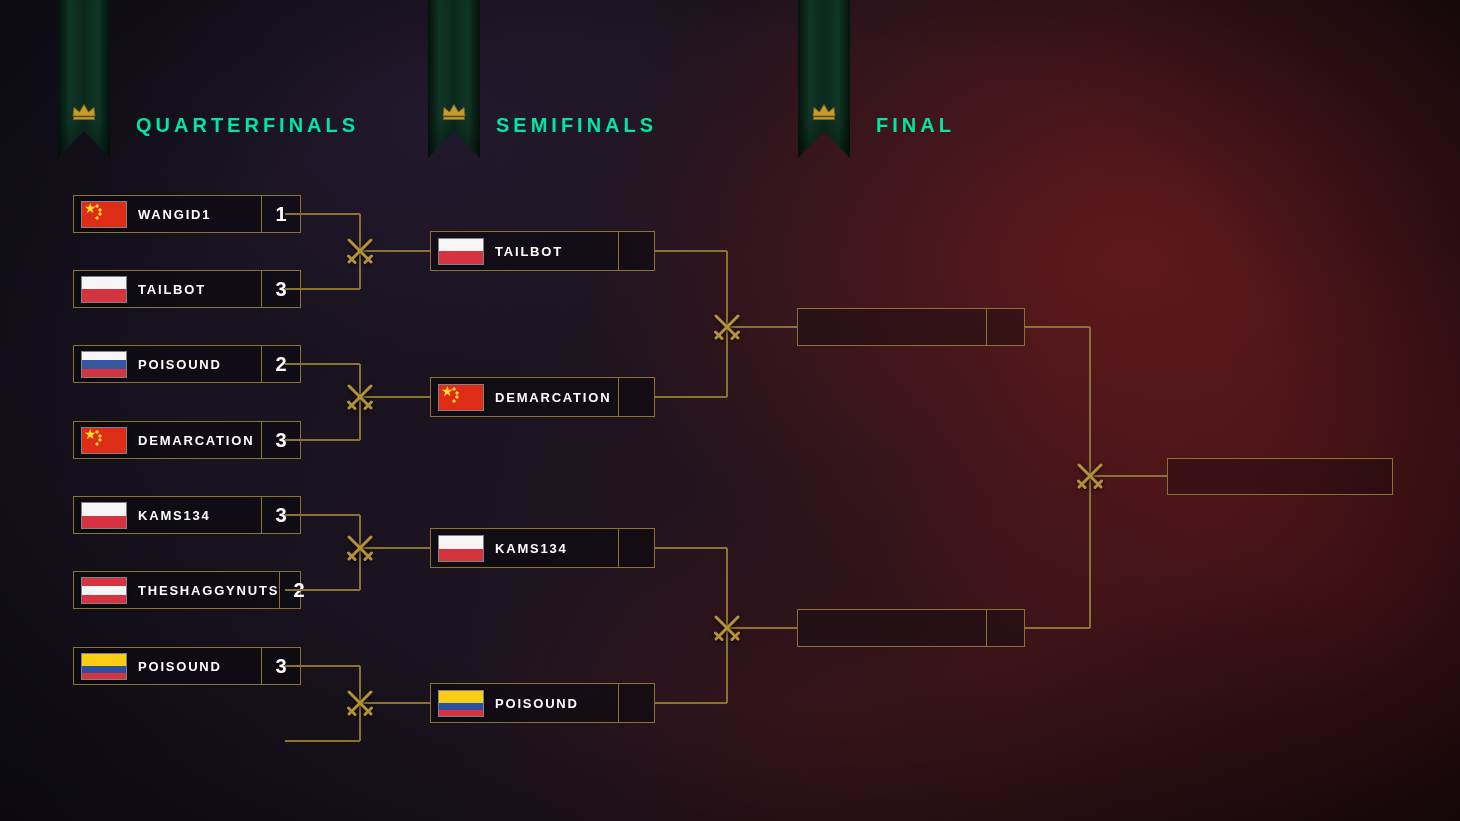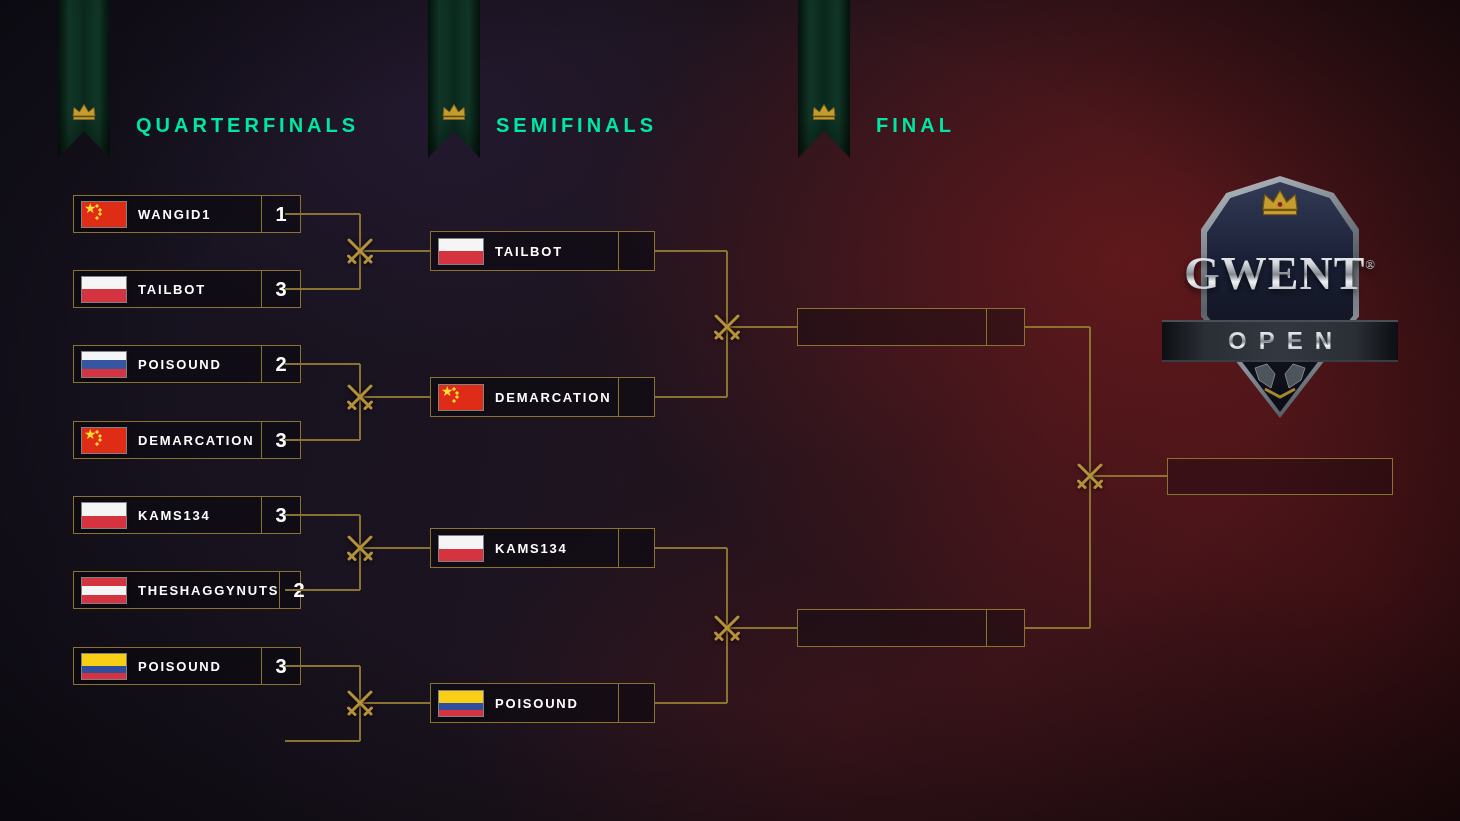--- a/index.html
+++ b/index.html
@@ -282,32 +282,13 @@
   <svg viewBox="0 0 36 36" width="36" height="36">
     <g stroke="#b5923a" stroke-width="3" stroke-linecap="round" fill="none">
       <path d="M7 7 L29 29"></path>
           <path d="M29 7 L7 29"></path>
       <path d="M23 29.5 L29.5 23"></path>
           <path d="M6.5 23 L13 29.5"></path>
     </g>
   </svg>
 </div>
 
-  <div class="logo">
-    <div class="shield-outer">
-      <div class="shield-inner"></div>
-    </div>
-    <svg class="logo-crown" viewBox="0 0 36 26" width="44" height="32">
-      <path d="M4 19 L5.5 7 L12.5 13 L18 3.5 L23.5 13 L30.5 7 L32 19 Z" fill="#c79c2e" stroke="#6e5512" stroke-width="1"></path>
-      <rect x="4.5" y="20" width="27" height="3.4" fill="#c79c2e" stroke="#6e5512" stroke-width="0.8"></rect>
-      <circle cx="18" cy="15" r="2" fill="#8c1f28"></circle>
-    </svg>
-    <div class="gwent-title"><span class="metal">GWENT</span><sup class="metal">®</sup></div>
-    <div class="open-banner">
-      <span class="open-text metal">OPEN</span>
-    </div>
-    <svg class="wolves" viewBox="0 0 90 38" width="90" height="38">
-      <path d="M32 2 L40 12 L36 26 L24 18 L20 6 Z" fill="#4e545c" stroke="#7d838c" stroke-width="1"></path>
-      <path d="M58 2 L50 12 L54 26 L66 18 L70 6 Z" fill="#4e545c" stroke="#7d838c" stroke-width="1"></path>
-      <path d="M30 27 L45 35 L60 27" stroke="#a8862f" stroke-width="3" fill="none"></path>
-    </svg>
-  </div>
 </div>
 
 </body></html>

